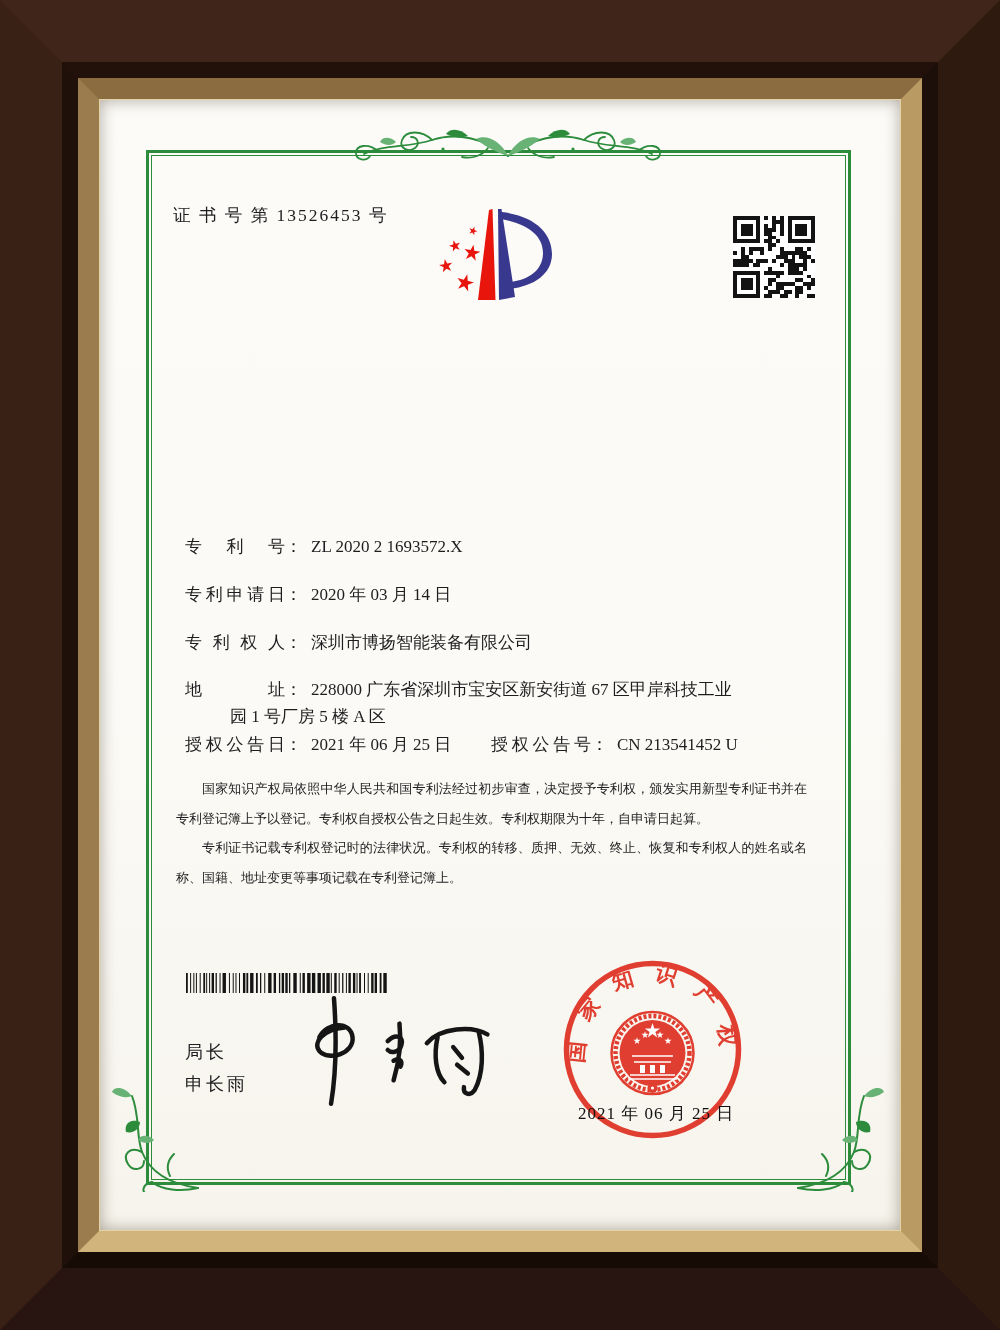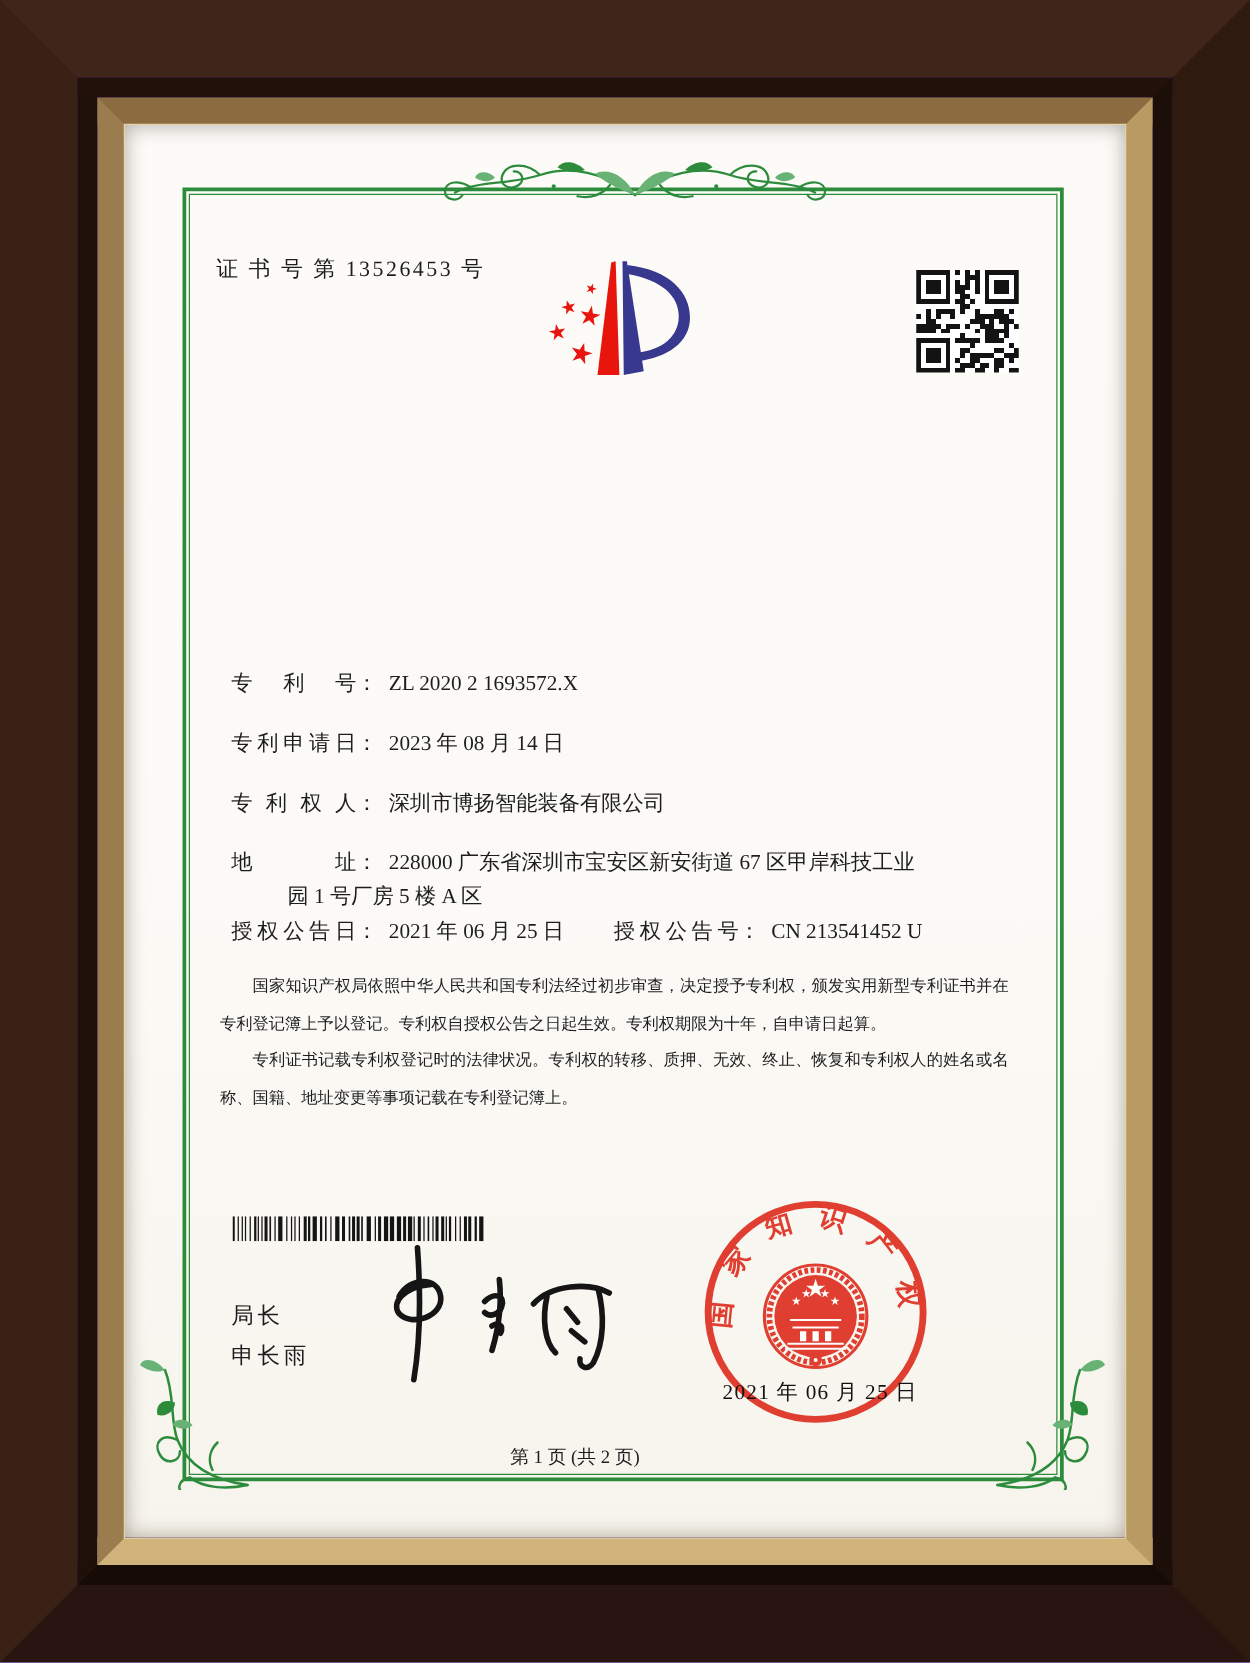--- a/index.html
+++ b/index.html
@@ -1,21 +1,21 @@
 <!DOCTYPE html>
 <html style="--green: #2c8c3c; --green_light: #67b274; --seal_red: #df3122; --logo_red: #e8150d; --logo_blue: #39388f; --ink: #1d1d1f; --paper: #fbfaf6;"><head>
 <meta charset="utf-8">
 <style>
   :root{
     --green:#2c8c3c; --green_light:#67b274; --seal_red:#df3122;
     --logo_red:#e8150d; --logo_blue:#39388f; --ink:#1d1d1f; --paper:#fbfaf6;
   }
   *{margin:0;padding:0;box-sizing:border-box;}
   body{width:1000px;height:1330px;font-family:"Liberation Serif","DejaVu Serif",serif;color:var(--ink);}
-  .scene{position:relative;width:1000px;height:1330px;background:#4c1d95;}
+  .scene{position:relative;width:1000px;height:1330px;background:#8b5cf6;}
 
   
   .frame{position:absolute;inset:0;border:62px solid;
          border-color:#40251a #2f1a10 #281410 #3a2115;}
   .frame2{position:absolute;inset:0;border:16px solid;
           border-color:#22110a #1c0e08 #170b06 #20100a;}
   .gold{position:absolute;inset:0;border:22px solid;
         border-color:#8a6c40 #b89a62 #d0b47c #9a7c4e;}
   .paper{position:absolute;inset:0;background:linear-gradient(180deg,#fcfbf8 0%,var(--paper) 55%,#f6f4ec 100%);
          box-shadow:inset 0 0 16px rgba(50,32,12,.38), 0 0 0 1px #e5d3a6;}
@@ -265,21 +265,21 @@
                 <rect x="1" y="15" width="5" height="5" fill="#fff"></rect>
                 <rect x="2" y="16" width="3" height="3"></rect>
             </g>
           </svg>
 
 
           <div class="row" style="top:435px;">
             <span class="flabel">专利号</span><span class="colon">：</span><span>ZL 2020 2 1693572.X</span>
           </div>
           <div class="row" style="top:483px;">
-            <span class="flabel">专利申请日</span><span class="colon">：</span><span>2023 年 08 月 14 日</span>
+            <span class="flabel">专利申请日</span><span class="colon">：</span><span>2020 年 03 月 14 日</span>
           </div>
           <div class="row" style="top:531px;">
             <span class="flabel">专利权人</span><span class="colon">：</span><span>深圳市博扬智能装备有限公司</span>
           </div>
           <div class="row" style="top:578px;">
             <span class="flabel">地址</span><span class="colon">：</span><span>228000 广东省深圳市宝安区新安街道 67 区甲岸科技工业</span>
             <span class="addr-l2">园 1 号厂房 5 楼 A 区</span>
           </div>
           <div class="row" style="top:633px;">
             <span class="flabel">授权公告日</span><span class="colon">：</span><span>2021 年 06 月 25 日</span>
@@ -399,19 +399,18 @@
                 <rect x="90" y="108" width="5" height="8"></rect>
                 <rect x="100" y="108" width="5" height="8"></rect>
               </g>
               <circle cx="92.5" cy="131" r="5" fill="var(--seal_red)"></circle>
               <circle cx="92.5" cy="131" r="1.6" fill="#fff"></circle>
             </g>
           </svg>
 
           <div class="seal-date">2021 年 06 月 25 日</div>
 
-          <div class="footer">第 1 页 (共 2 页)</div>
 
         </div>
       </div>
     </div>
   </div>
 </div>
 
 </body></html>

